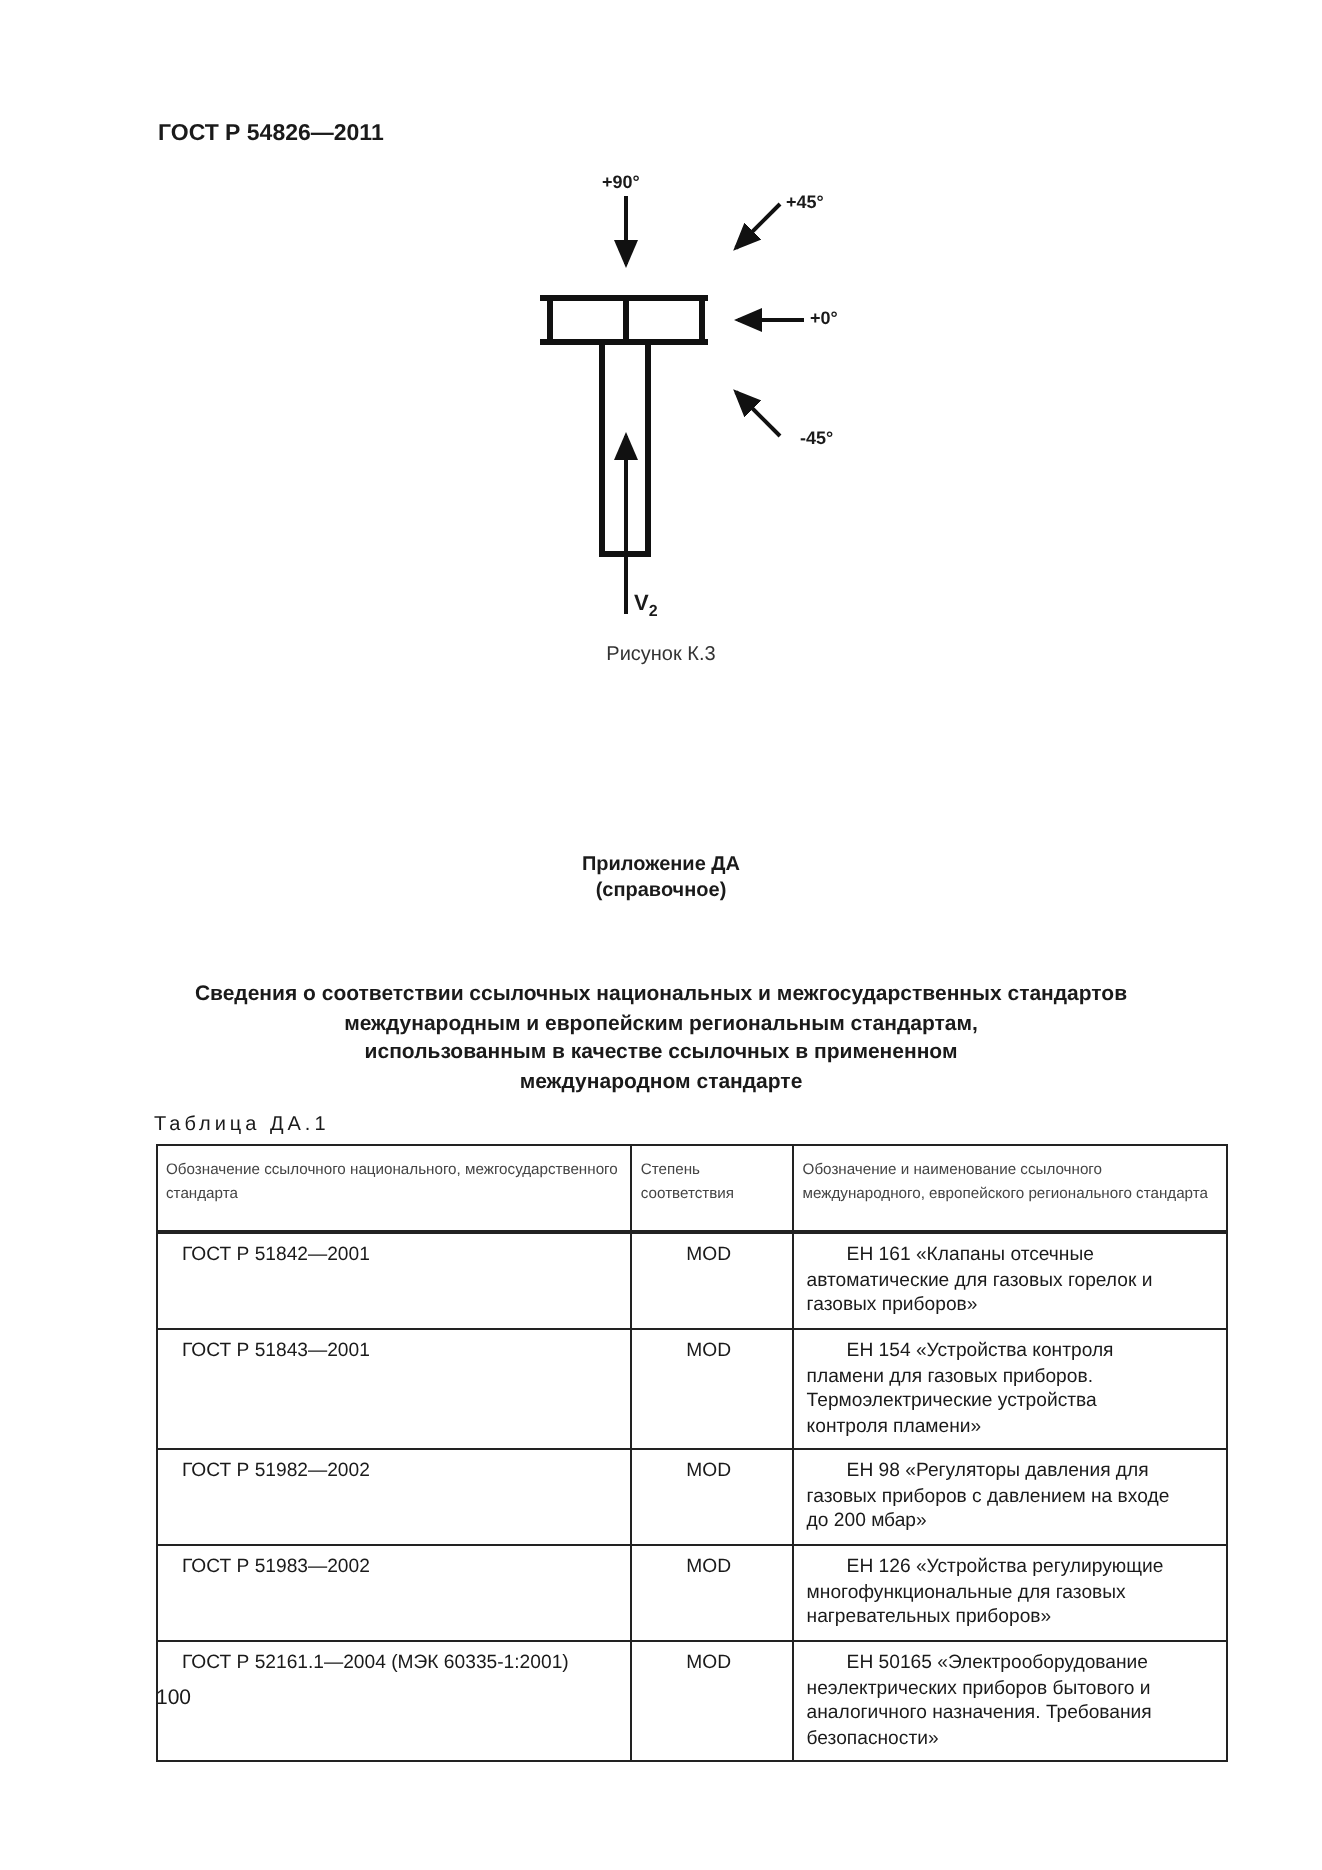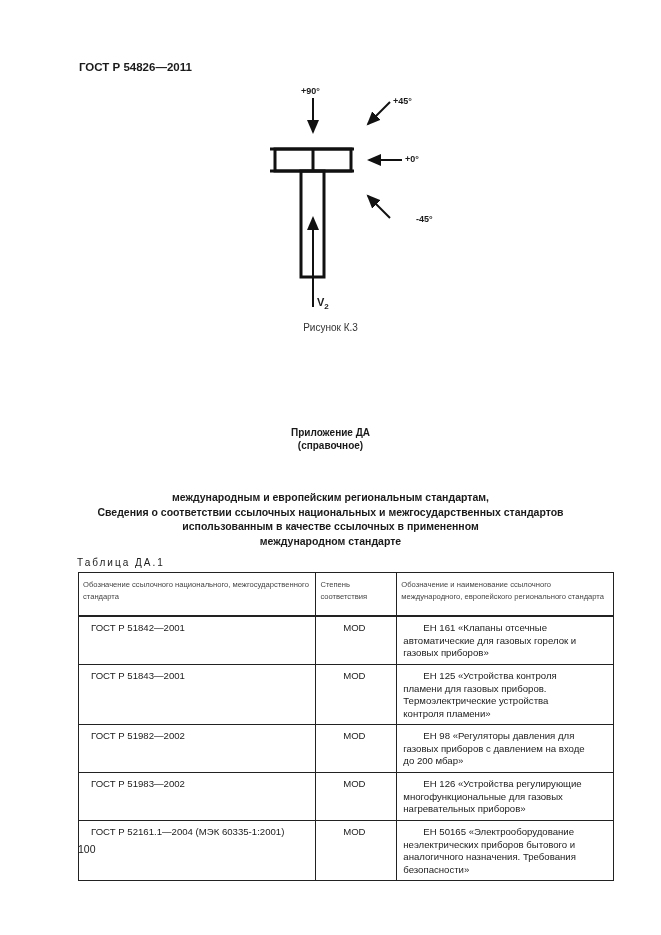--- a/index.html
+++ b/index.html
@@ -43,34 +43,34 @@
 
     <line x1="313" y1="98" x2="313" y2="132" stroke="#111" stroke-width="2" marker-end="url(#ah)"></line>
     <line x1="390" y1="102" x2="368" y2="124" stroke="#111" stroke-width="2" marker-end="url(#ah)"></line>
     <line x1="402" y1="160" x2="369" y2="160" stroke="#111" stroke-width="2" marker-end="url(#ah)"></line>
     <line x1="390" y1="218" x2="368" y2="196" stroke="#111" stroke-width="2" marker-end="url(#ah)"></line>
     <line x1="313" y1="307" x2="313" y2="218" stroke="#111" stroke-width="2" marker-end="url(#ah)"></line>
   </svg>
   <span class="lbl" style="left:301px;top:86px;">+90°</span>
   <span class="lbl" style="left:393px;top:96px;">+45°</span>
   <span class="lbl" style="left:405px;top:154px;">+0°</span>
-  <span class="lbl" style="left:416px;top:214px;">-45°</span>
+  <span class="lbl" style="left:400px;top:214px;">-45°</span>
   <span class="lbl" style="left:317px;top:296px;font-size:11px;"><span>V</span><sub style="font-size:8px;">2</sub></span>
 </div>
 
 <div class="caption">Рисунок К.3</div>
 
 <div class="appendix">
   <div>Приложение ДА</div>
   <div>(справочное)</div>
 </div>
 
 <div class="title">
+  <div>Сведения о соответствии ссылочных национальных и межгосударственных стандартов</div>
   <div>международным и европейским региональным стандартам,</div>
-  <div>Сведения о соответствии ссылочных национальных и межгосударственных стандартов</div>
   <div>использованным в качестве ссылочных в примененном</div>
   <div>международном стандарте</div>
 </div>
 
 <div class="tablecap">Таблица ДА.1</div>
 
 <table class="std">
   <colgroup>
       <col style="width:238px">
       <col style="width:81px">
@@ -85,21 +85,21 @@
   </thead>
   <tbody>
     <tr>
       <td>ГОСТ Р 51842—2001</td>
       <td class="c2">MOD</td>
       <td class="c3" style="height:38px"><span class="indent"></span><span>ЕН 161 «Клапаны отсечные автоматические для газовых горелок и газовых приборов»</span></td>
     </tr>
     <tr>
       <td>ГОСТ Р 51843—2001</td>
       <td class="c2">MOD</td>
-      <td class="c3" style="height:38px"><span class="indent"></span><span>ЕН 125 «Устройства контроля пламени для газовых приборов. Термоэлектрические устройства контроля пламени»</span></td>
+      <td class="c3" style="height:38px"><span class="indent"></span><span>ЕН 154 «Устройства контроля пламени для газовых приборов. Термоэлектрические устройства контроля пламени»</span></td>
     </tr>
     <tr>
       <td>ГОСТ Р 51982—2002</td>
       <td class="c2">MOD</td>
       <td class="c3" style="height:38px"><span class="indent"></span><span>ЕН 98 «Регуляторы давления для газовых приборов с давлением на входе до 200 мбар»</span></td>
     </tr>
     <tr>
       <td>ГОСТ Р 51983—2002</td>
       <td class="c2">MOD</td>
       <td class="c3" style="height:38px"><span class="indent"></span><span>ЕН 126 «Устройства регулирующие многофункциональные для газовых нагревательных приборов»</span></td>

